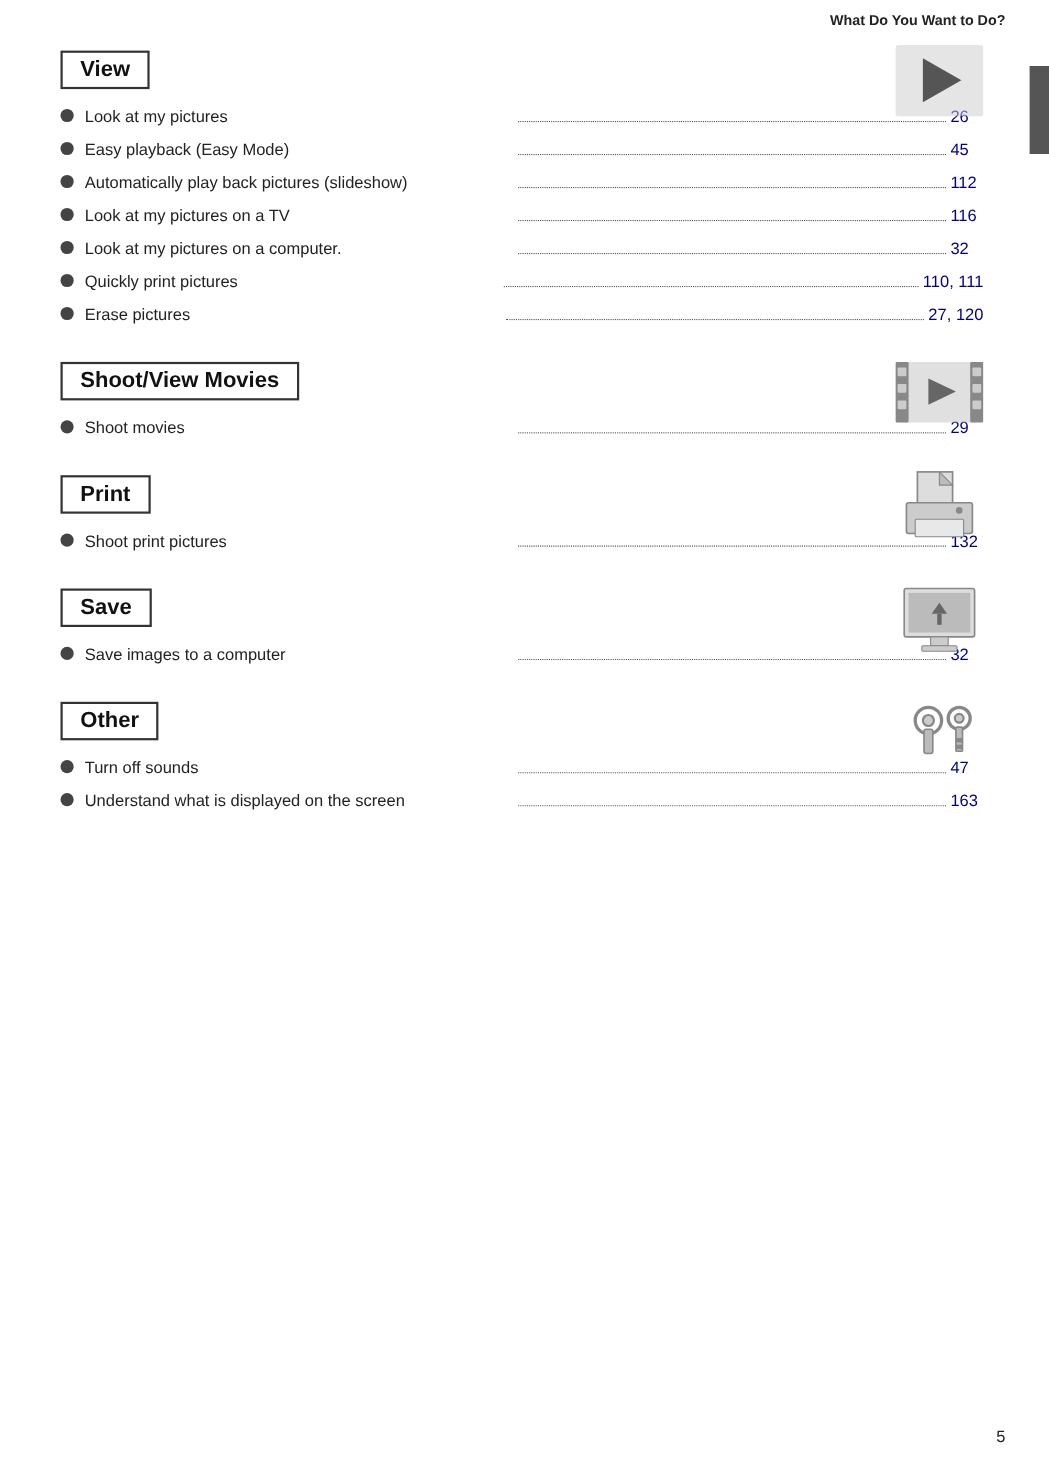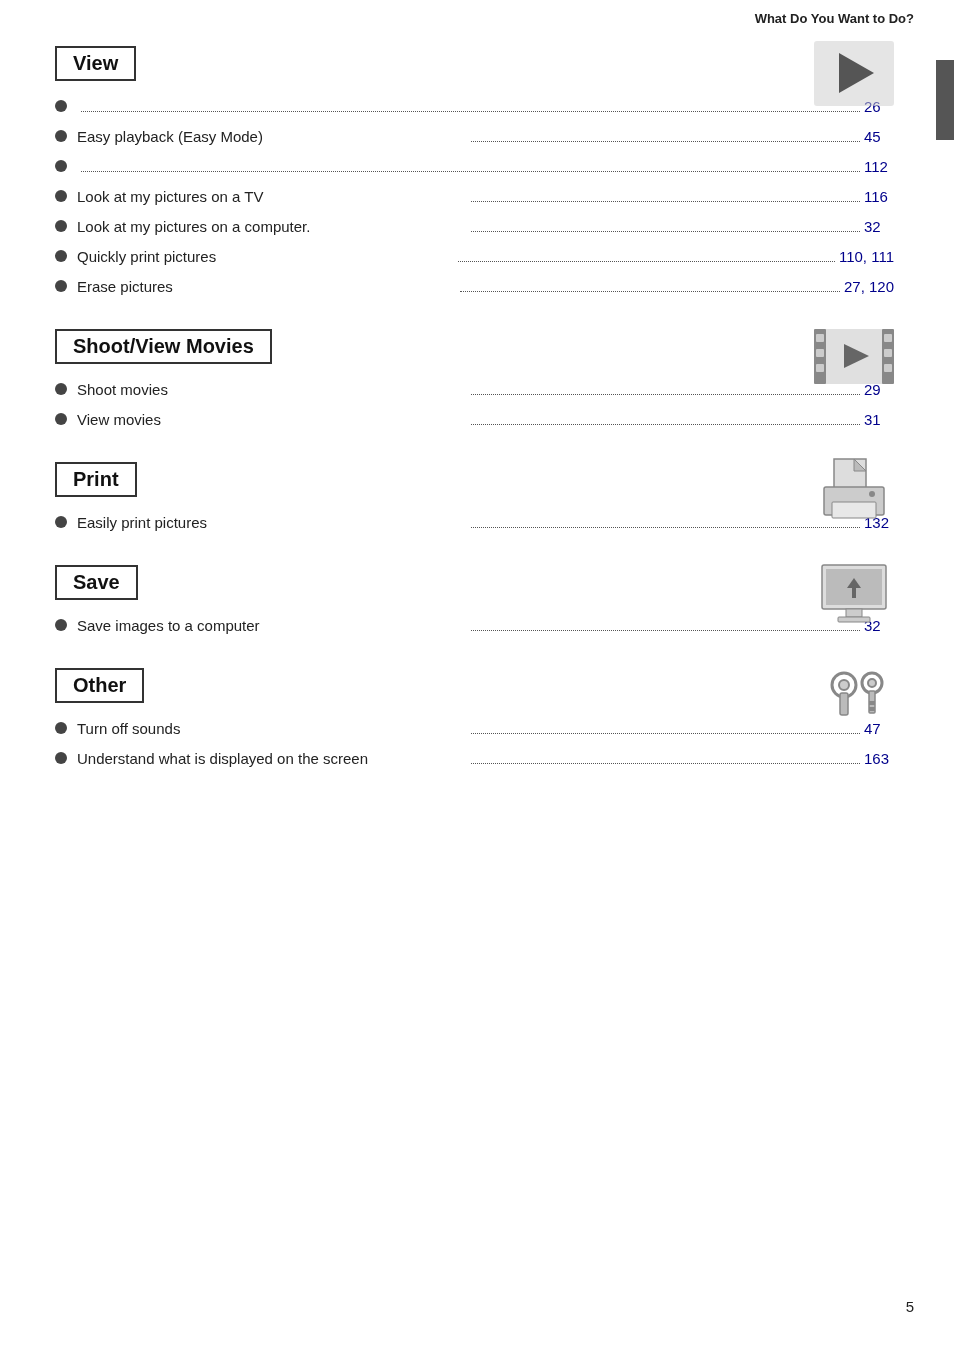--- a/index.html
+++ b/index.html
@@ -139,31 +139,33 @@
       <div class="section-icon">
         <svg width="80" height="65" viewBox="0 0 80 65">
           <rect x="0" y="0" width="80" height="65" fill="#ccc" opacity="0.5" rx="3"></rect>
           <polygon points="25,12 60,32 25,52" fill="#555"></polygon>
         </svg>
       </div>
     </div>
     <div class="section-body" id="view-items">
         <div class="toc-item">
           <span class="bullet"></span>
+          <span class="toc-label">Look at my pictures</span>
           <span class="dots"></span>
           <span class="page-ref">26</span>
         </div>
         <div class="toc-item">
           <span class="bullet"></span>
           <span class="toc-label">Easy playback (Easy Mode)</span>
           <span class="dots"></span>
           <span class="page-ref">45</span>
         </div>
         <div class="toc-item">
           <span class="bullet"></span>
+          <span class="toc-label">Automatically play back pictures (slideshow)</span>
           <span class="dots"></span>
           <span class="page-ref">112</span>
         </div>
         <div class="toc-item">
           <span class="bullet"></span>
           <span class="toc-label">Look at my pictures on a TV</span>
           <span class="dots"></span>
           <span class="page-ref">116</span>
         </div>
         <div class="toc-item">
@@ -206,26 +208,20 @@
         </svg>
       </div>
     </div>
     <div class="section-body" id="shoot-items">
         <div class="toc-item">
           <span class="bullet"></span>
           <span class="toc-label">Shoot movies</span>
           <span class="dots"></span>
           <span class="page-ref">29</span>
         </div>
-        <div class="toc-item">
-          <span class="bullet"></span>
-          <span class="toc-label">View movies</span>
-          <span class="dots"></span>
-          <span class="page-ref">31</span>
-        </div>
       </div>
   </div>
 
   <div class="section">
     <div class="section-header">
       <div class="section-title-box">Print</div>
       <div style="flex:1"></div>
       <div class="section-icon">
         <svg width="80" height="70" viewBox="0 0 80 70">
 
@@ -234,21 +230,21 @@
 
           <rect x="10" y="30" width="60" height="28" fill="#ccc" stroke="#888" stroke-width="1.5" rx="2"></rect>
           <rect x="18" y="45" width="44" height="16" fill="#e8e8e8" stroke="#888" stroke-width="1" rx="1"></rect>
           <circle cx="58" cy="37" r="3" fill="#888"></circle>
         </svg>
       </div>
     </div>
     <div class="section-body" id="print-items">
         <div class="toc-item">
           <span class="bullet"></span>
-          <span class="toc-label">Easily print pictures</span>
+          <span class="toc-label">Shoot print pictures</span>
           <span class="dots"></span>
           <span class="page-ref">132</span>
         </div>
       </div>
   </div>
 
   <div class="section">
     <div class="section-header">
       <div class="section-title-box">Save</div>
       <div style="flex:1"></div>

